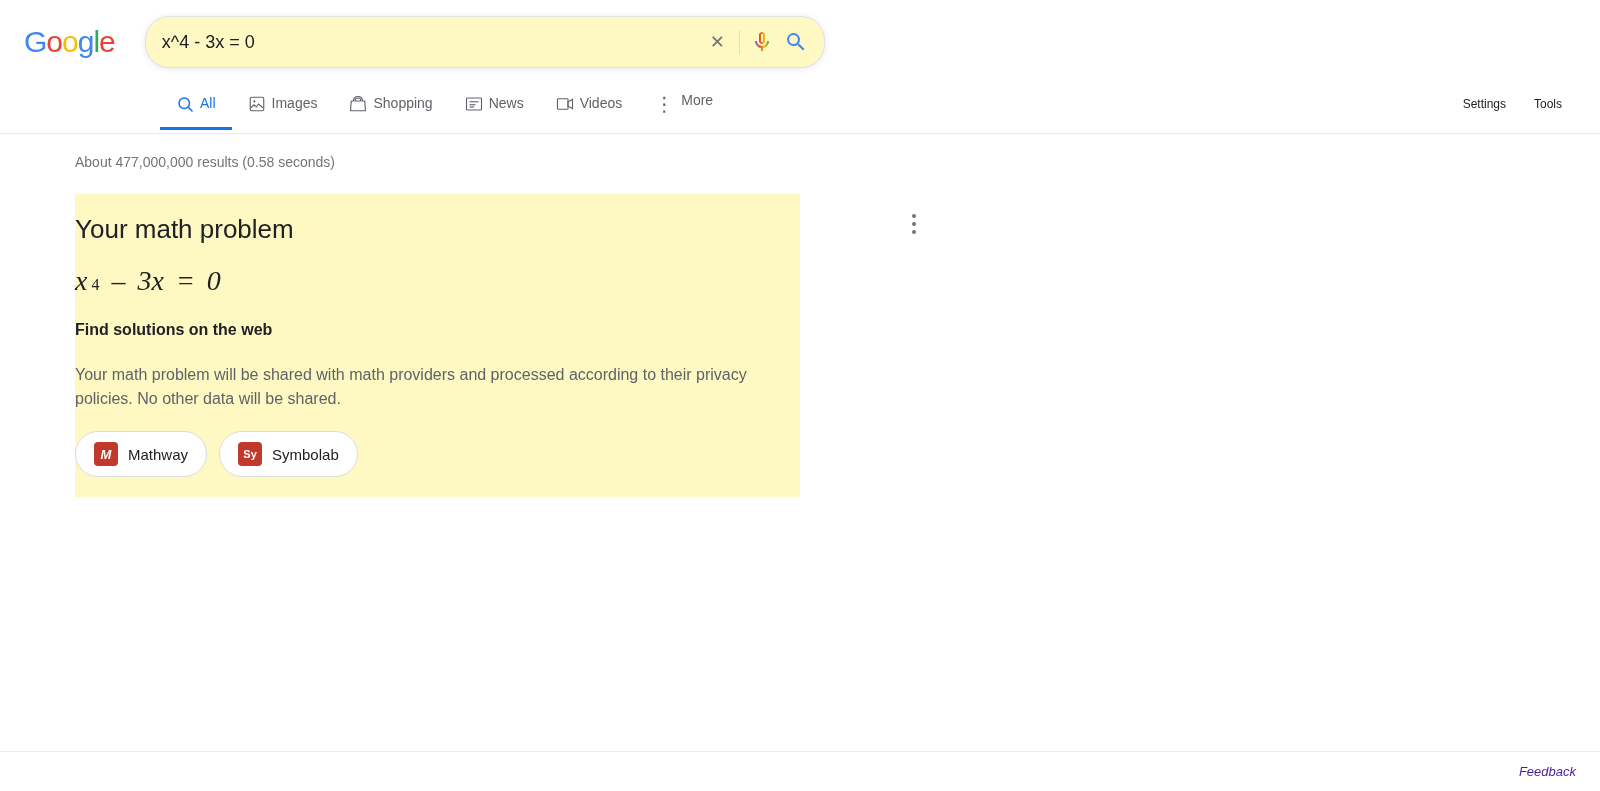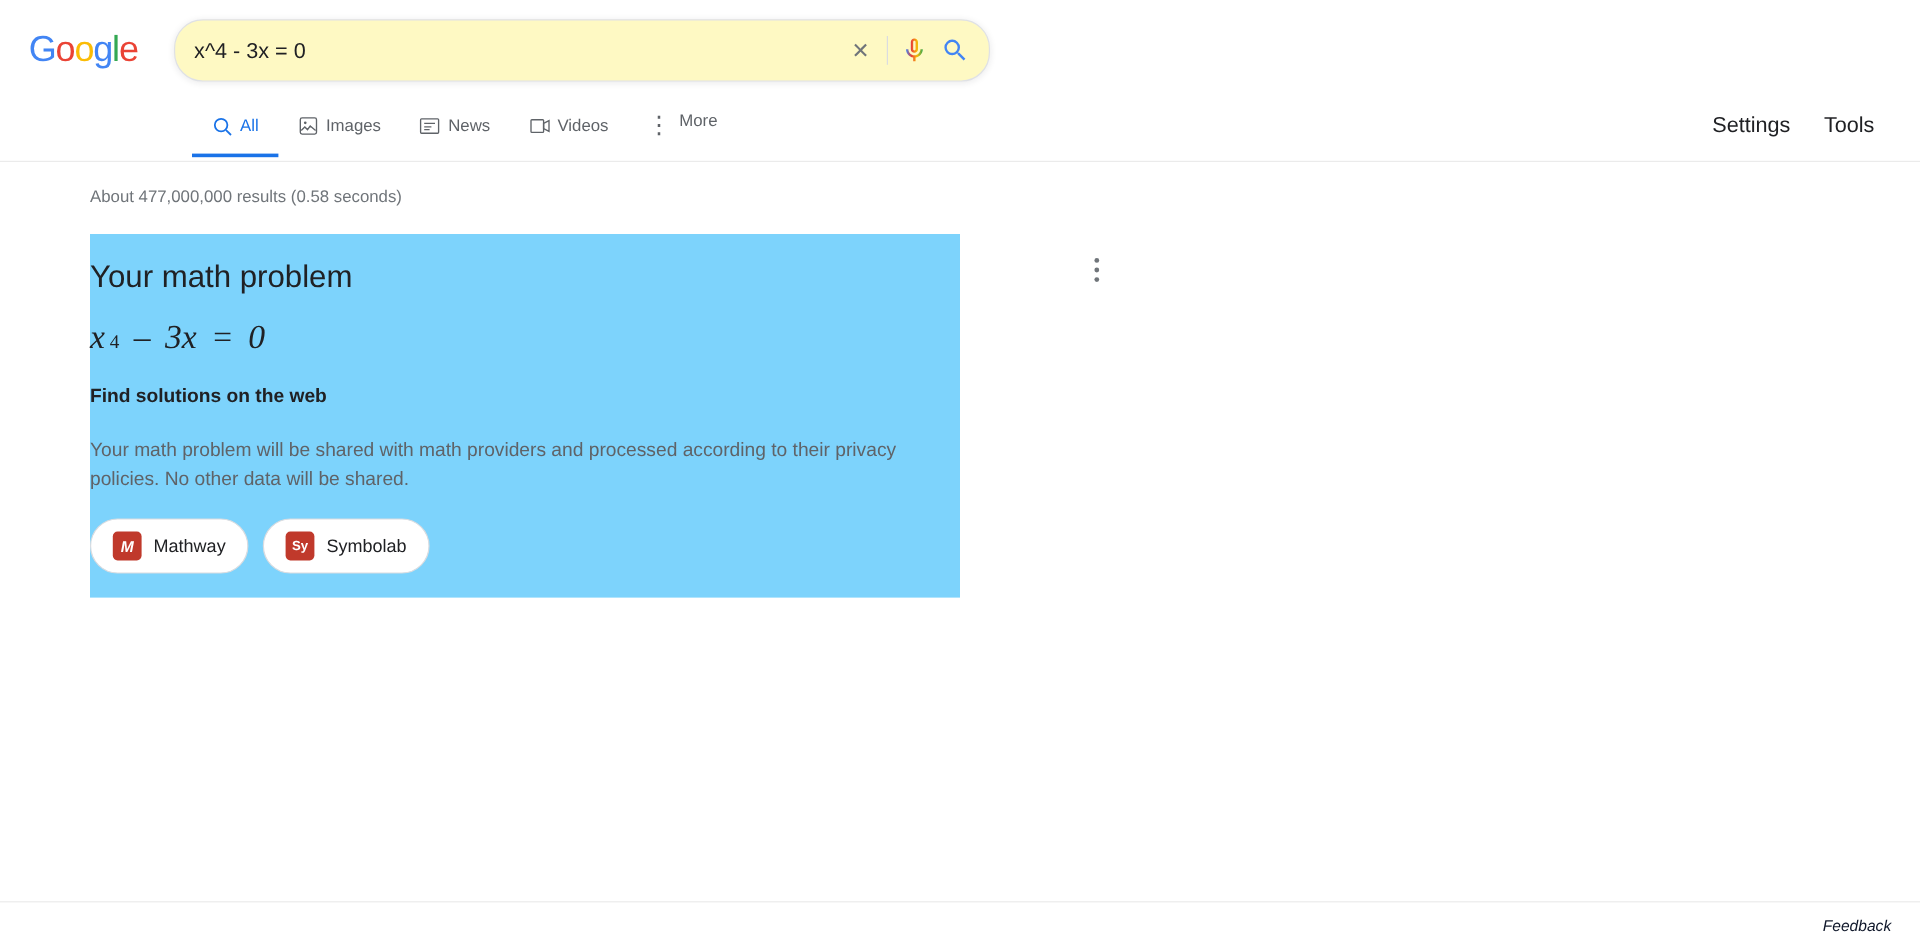--- a/index.html
+++ b/index.html
@@ -140,41 +140,41 @@
 
     .nav-right {
       display: flex;
       align-items: center;
       gap: 0;
       padding-right: 24px;
     }
 
     .nav-settings, .nav-tools {
       padding: 14px 14px;
-      font-size: 18px;
+      font-size: 12px;
       color: #202124;
       cursor: pointer;
       border-bottom: 3px solid transparent;
     }
 
     
     .results-area {
       padding: 20px 0 20px 75px;
       max-width: 800px;
     }
 
     .results-count {
       font-size: 14px;
       color: #70757a;
       margin-bottom: 24px;
     }
 
     
     .math-card {
-      background: #7dd3fc;
+      background: #fef9c3;
       padding: 20px 0;
       position: relative;
     }
 
     .math-card-menu {
       position: absolute;
       top: 16px;
       right: -120px;
       color: #70757a;
       font-size: 20px;
@@ -272,21 +272,21 @@
       right: 0;
       border-top: 1px solid #ebebeb;
       padding: 12px 24px;
       display: flex;
       justify-content: flex-end;
       background: #fff;
     }
 
     .feedback-link {
       font-size: 13px;
-      color: #0f172a;
+      color: #4c1d95;
       font-style: italic;
       cursor: pointer;
     }
 
     
     .three-dots {
       display: flex;
       flex-direction: column;
       gap: 4px;
       cursor: pointer;
@@ -356,20 +356,28 @@
         <rect x="3" y="3" width="18" height="18" rx="2" fill="none" stroke="#5f6368" stroke-width="1.5"></rect>
         <circle cx="8.5" cy="8.5" r="1.5" fill="#5f6368"></circle>
         <path d="M4 17l4-4 3 3 3-4 6 5" fill="none" stroke="#5f6368" stroke-width="1.5"></path>
       </svg>
     </span>
     <span>Images</span>
   </div>
   <div class="nav-tab">
     <span class="nav-tab-icon">
       <svg width="18" height="18" viewBox="0 0 24 24">
+        <path d="M12 2C8 2 6 5 6 8H3l-1 13h20L21 8h-3c0-3-2-6-6-6zm0 2c2.8 0 4 2 4 4H8c0-2 1.2-4 4-4z" fill="none" stroke="#5f6368" stroke-width="1.5" stroke-linejoin="round"></path>
+      </svg>
+    </span>
+    <span>Shopping</span>
+  </div>
+  <div class="nav-tab">
+    <span class="nav-tab-icon">
+      <svg width="18" height="18" viewBox="0 0 24 24">
         <rect x="2" y="4" width="20" height="16" rx="1" fill="none" stroke="#5f6368" stroke-width="1.5"></rect>
         <line x1="6" y1="9" x2="18" y2="9" stroke="#5f6368" stroke-width="1.5"></line>
         <line x1="6" y1="13" x2="14" y2="13" stroke="#5f6368" stroke-width="1.5"></line>
         <line x1="6" y1="16" x2="12" y2="16" stroke="#5f6368" stroke-width="1.5"></line>
       </svg>
     </span>
     <span>News</span>
   </div>
   <div class="nav-tab">
     <span class="nav-tab-icon">

